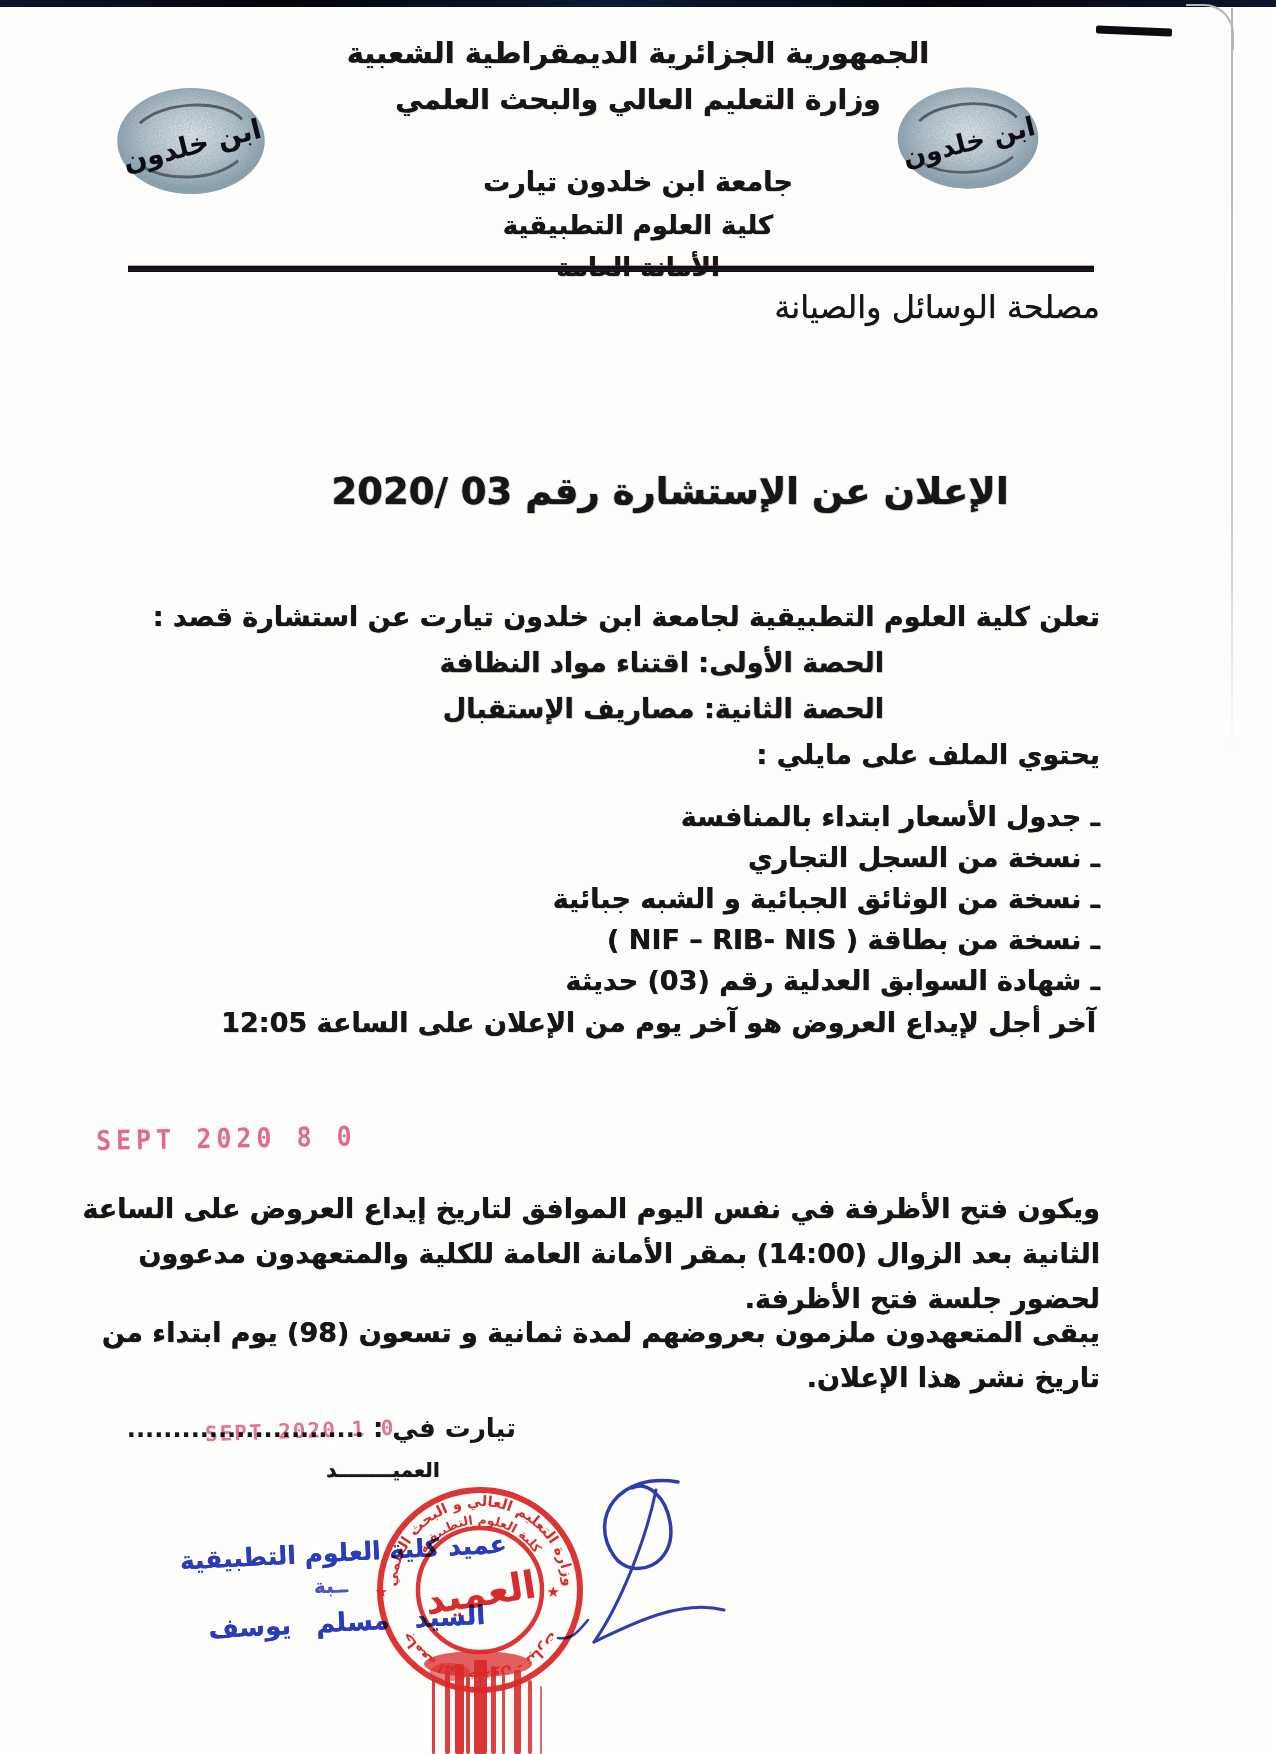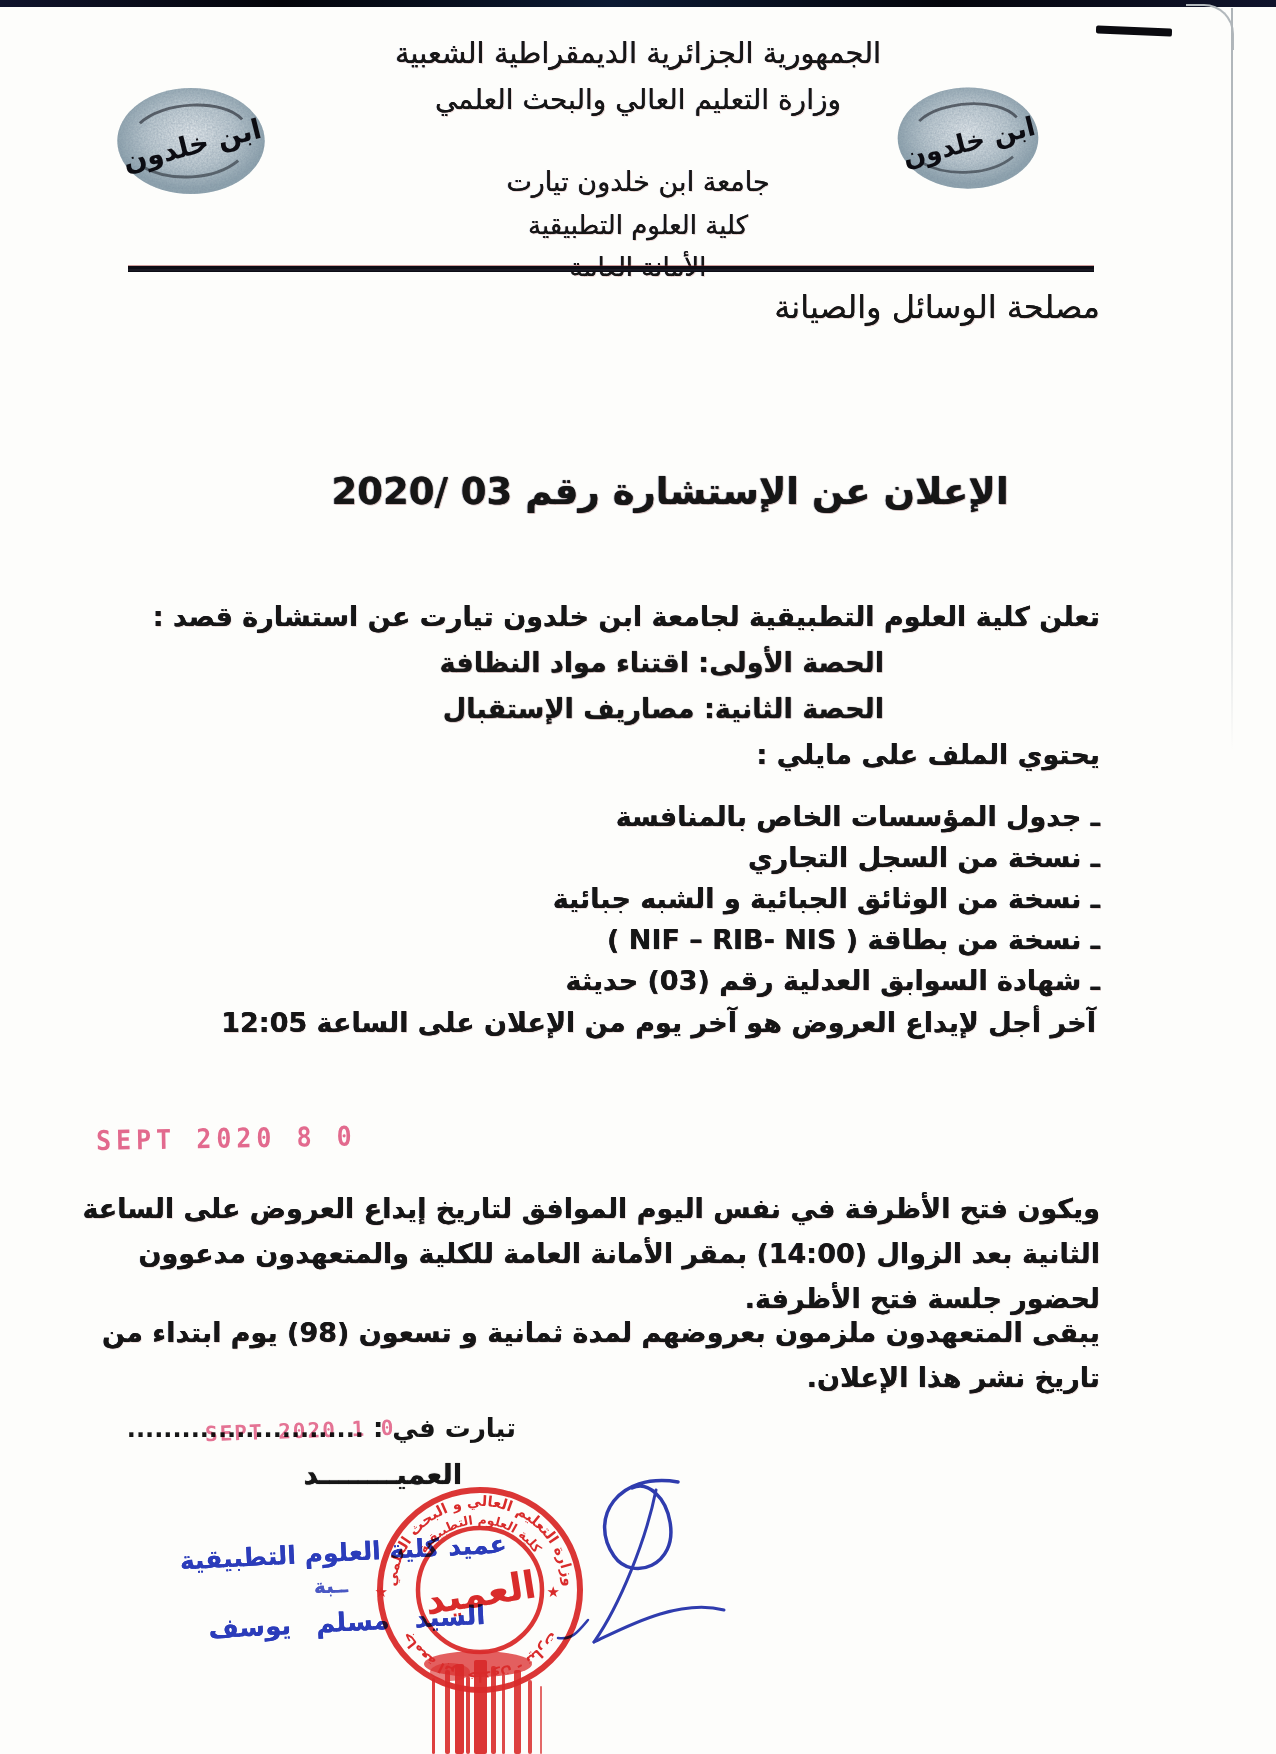--- a/index.html
+++ b/index.html
@@ -16,21 +16,21 @@
   
   .top-strip{position:absolute;top:0;left:0;width:100%;height:7px;
     background:linear-gradient(90deg,#10142c,#04050a 22%,#0c1a33 48%,#05060c 74%,#10142c);}
   .corner-dash{position:absolute;left:1096px;top:27px;width:76px;height:8px;
     background:#0b0b10;transform:rotate(2.5deg);border-radius:2px;}
   .edge-right{position:absolute;left:1231px;top:8px;height:742px;width:2px;
     background:linear-gradient(#aeb4b8,#c9cdd0 70%,rgba(200,205,208,0));}
   .corner-curve{position:absolute;left:1186px;top:4px;width:46px;height:44px;
     border-top:2px solid #b2b8bc;border-right:2px solid #b2b8bc;border-top-right-radius:30px;}
   
-  .header-block{position:absolute;top:30px;left:0;right:0;text-align:center;font-weight:normal;
+  .header-block{position:absolute;top:30px;left:0;right:0;text-align:center;font-weight:bold;
     text-shadow:0 0 .6px #14141a,.8px .5px 0 rgba(140,30,30,.18),-.8px -.4px 0 rgba(25,45,140,.16);}
   .h1{font-size:29px;line-height:47px;}
   .h2{font-size:28px;line-height:46px;}
   .h3{font-size:27px;line-height:45px;margin-top:36px;}
   .h4{font-size:26px;line-height:42px;}
   .h5{font-size:26px;line-height:42px;}
   .seal{position:absolute;}
   .seal-left{left:112px;top:84px;width:158px;height:114px;}
   .seal-right{left:893px;top:82px;width:150px;height:112px;}
   .divider{position:absolute;top:266px;left:128px;width:966px;height:6px;background:#0d0d15;
@@ -56,21 +56,21 @@
   
   .pink-stamp{position:absolute;color:#e0517c;font-family:"DejaVu Sans Mono",monospace;font-weight:bold;
     mix-blend-mode:multiply;white-space:nowrap;z-index:2;}
   .pink1{left:96px;top:1124px;font-size:25px;letter-spacing:5px;opacity:.85;
     transform:rotate(-1deg) scaleY(1.08);}
   .pink2{left:205px;top:1419px;font-size:21px;letter-spacing:2px;opacity:.8;transform:rotate(-2deg);}
   
   .place-line{position:absolute;top:1413px;left:160px;width:356px;font-size:26px;font-weight:bold;
     white-space:nowrap;text-align:left;}
   .place-line .dots{font-size:24px;letter-spacing:1.5px;}
-  .dean{position:absolute;top:1458px;left:288px;width:190px;text-align:center;font-size:28px;
+  .dean{position:absolute;top:1458px;left:288px;width:190px;text-align:center;font-size:20px;
     font-weight:bold;text-shadow:0 0 .8px #101016;}
   .blue-stamp{position:absolute;top:1536px;left:146px;width:398px;color:#2b3cbd;font-weight:bold;
     text-align:center;transform:rotate(-3deg);mix-blend-mode:multiply;z-index:2;
     text-shadow:0 0 .6px #2b3cbd;}
   .bs1{font-size:25px;line-height:34px;}
   .bs2{font-size:20px;line-height:30px;opacity:.85;transform:translateX(-14px);}
   .bs3{font-size:26px;line-height:36px;margin-top:4px;word-spacing:16px;}
   .red-stamp{position:absolute;left:350px;top:1466px;width:264px;height:288px;z-index:3;
     mix-blend-mode:multiply;opacity:.95;}
   .signature{position:absolute;left:528px;top:1470px;width:210px;height:195px;z-index:4;
@@ -142,21 +142,21 @@
 
   <div class="title">الإعلان عن الإستشارة رقم 03 /2020</div>
 
   <div class="content">
     <p>تعلن كلية العلوم التطبيقية لجامعة ابن خلدون تيارت عن استشارة قصد :</p>
     <p class="lot">الحصة الأولى: اقتناء مواد النظافة</p>
     <p class="lot">الحصة الثانية: مصاريف الإستقبال</p>
     <p>يحتوي الملف على مايلي :</p>
     <div class="gap"></div>
     <div class="file-list">
-      <p>ـ جدول المؤسسات الخاص بالمنافسة</p>
+      <p>ـ جدول الأسعار ابتداء بالمنافسة</p>
       <p>ـ نسخة من السجل التجاري</p>
       <p>ـ نسخة من الوثائق الجبائية و الشبه جبائية</p>
       <p>ـ نسخة من بطاقة ( NIF – RIB- NIS )</p>
       <p>ـ شهادة السوابق العدلية رقم (03) حديثة</p>
     </div>
     <p class="deadline">آخر أجل لإيداع العروض هو آخر يوم من الإعلان على الساعة 12:05</p>
   </div>
 
   <div class="pink-stamp pink1">0 8 SEPT 2020</div>
 

